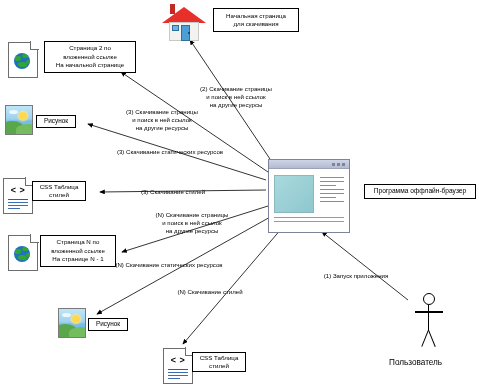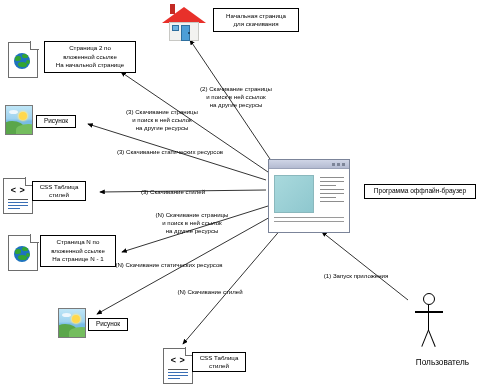--- a/index.html
+++ b/index.html
@@ -207,21 +207,21 @@
   }
   .actor .arms{
     position:absolute; left:6px; top:18px; width:28px; height:1.6px; background:#000;
   }
   .actor .leg{
     position:absolute; top:37px; width:1.4px; height:18px; background:#000;
   }
   .actor .legL{ left:19px; transform-origin:top center; transform:rotate(22deg); }
   .actor .legR{ left:19px; transform-origin:top center; transform:rotate(-22deg); }
   .actorlabel{
-    position:absolute; font-size:8.2px; color:#000; text-align:right; white-space:nowrap;
+    position:absolute; font-size:8.2px; color:#000; text-align:left; white-space:nowrap;
   }
 </style>
 </head>
 <body>
 
 <div id="canvas">
 
   <svg id="wires" viewBox="0 0 479 384">
     <defs>
       <marker id="ah" markerWidth="7" markerHeight="7" refX="6" refY="3" orient="auto">

